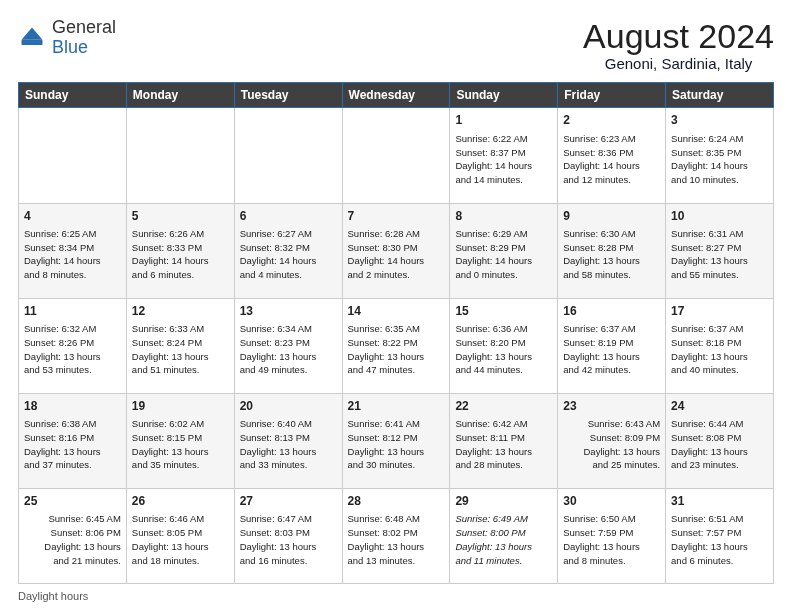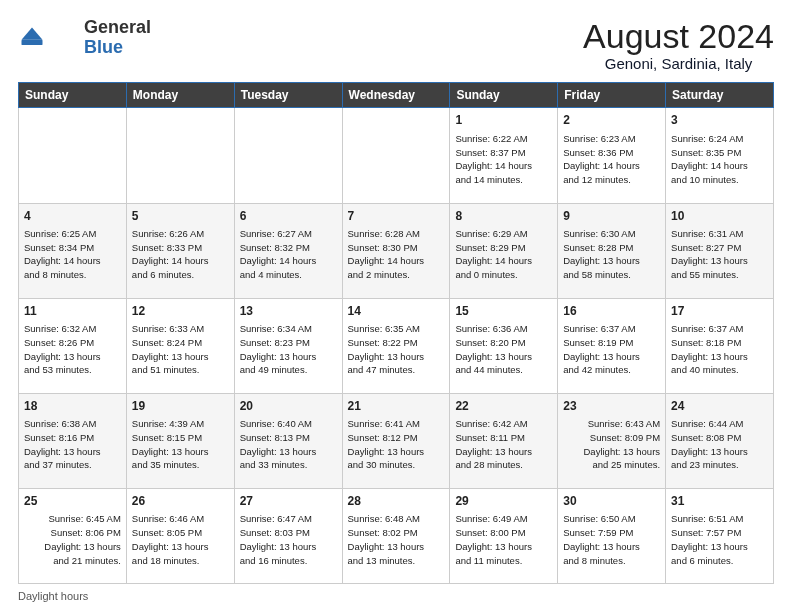--- a/index.html
+++ b/index.html
@@ -23,23 +23,22 @@
       align-items: flex-start;
       margin-bottom: 10px;
     }
     .logo {
       display: flex;
       align-items: center;
       gap: 6px;
     }
     .logo-text {
       font-size: 18px;
-      font-weight: bold;
+      font-weight: normal;
       line-height: 1.1;
-      margin-left: 32px;
     }
     .logo-text .general { color: #333; }
     .logo-text .blue { color: #2b6cb0; }
     .logo-icon {
       width: 28px;
       height: 28px;
     }
     .title-block {
       text-align: center;
     }
@@ -267,21 +266,21 @@
         <tr>
           <td>
             <span class="day-number">18</span>
             <div class="day-info" style="white-space: pre-line;">Sunrise: 6:38 AM
 Sunset: 8:16 PM
 Daylight: 13 hours
 and 37 minutes.</div>
           </td>
           <td>
             <span class="day-number">19</span>
-            <div class="day-info" style="white-space: pre-line;">Sunrise: 4:39 AM
+            <div class="day-info" style="white-space: pre-line;">Sunrise: 6:02 AM
 Sunset: 8:15 PM
 Daylight: 13 hours
 and 35 minutes.</div>
           </td>
           <td>
             <span class="day-number">20</span>
             <div class="day-info" style="white-space: pre-line;">Sunrise: 6:40 AM
 Sunset: 8:13 PM
 Daylight: 13 hours
 and 33 minutes.</div>
@@ -339,21 +338,21 @@
           </td>
           <td>
             <span class="day-number">28</span>
             <div class="day-info" style="white-space: pre-line;">Sunrise: 6:48 AM
 Sunset: 8:02 PM
 Daylight: 13 hours
 and 13 minutes.</div>
           </td>
           <td>
             <span class="day-number">29</span>
-            <div class="day-info" style="white-space: pre-line;">Sunrise: 6:49 AM
+            <div class="day-info" style="white-space: pre-line; font-style: italic;">Sunrise: 6:49 AM
 Sunset: 8:00 PM
 Daylight: 13 hours
 and 11 minutes.</div>
           </td>
           <td>
             <span class="day-number">30</span>
             <div class="day-info" style="white-space: pre-line;">Sunrise: 6:50 AM
 Sunset: 7:59 PM
 Daylight: 13 hours
 and 8 minutes.</div>

